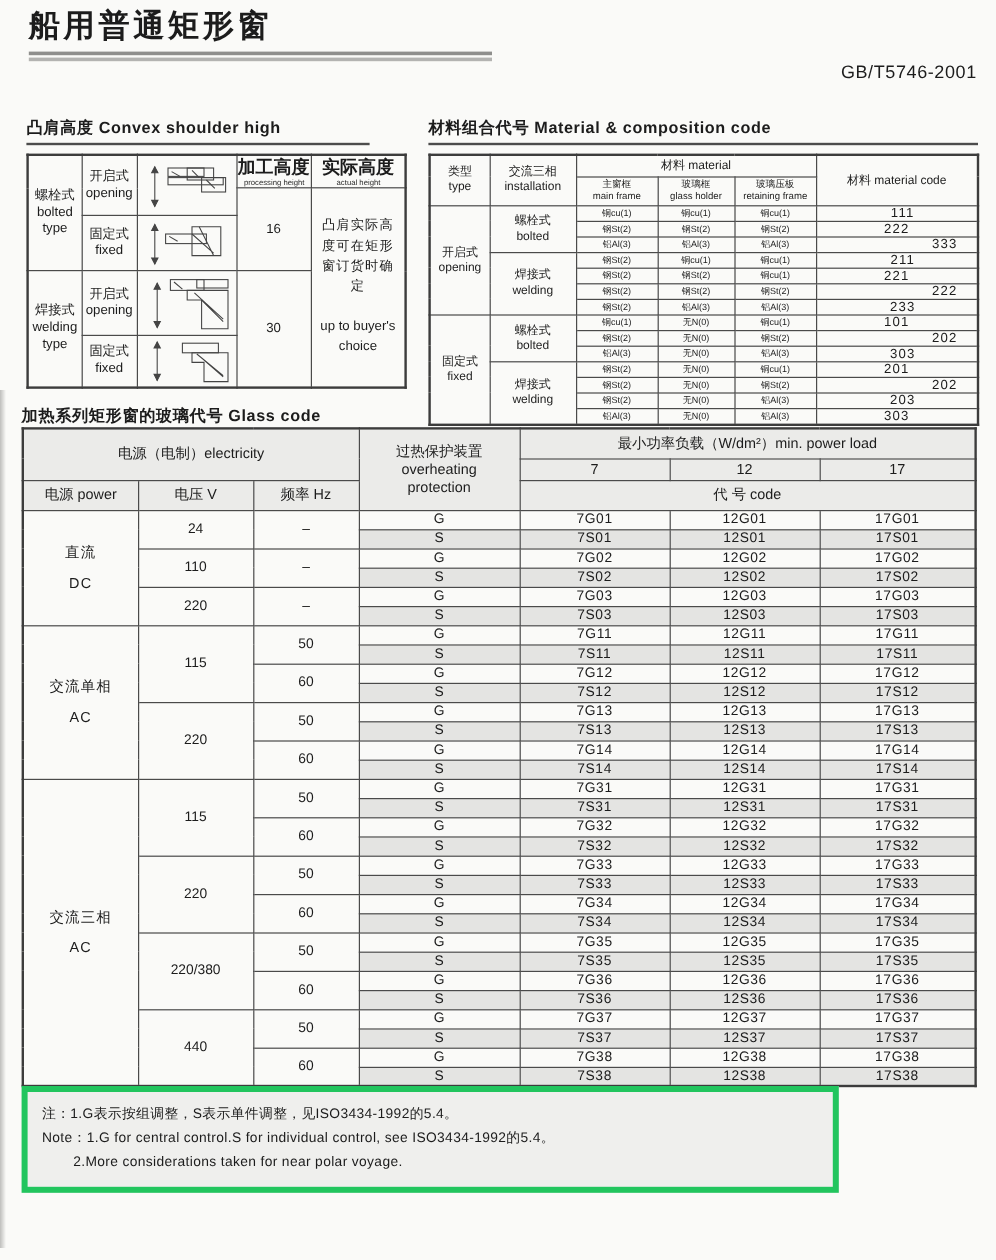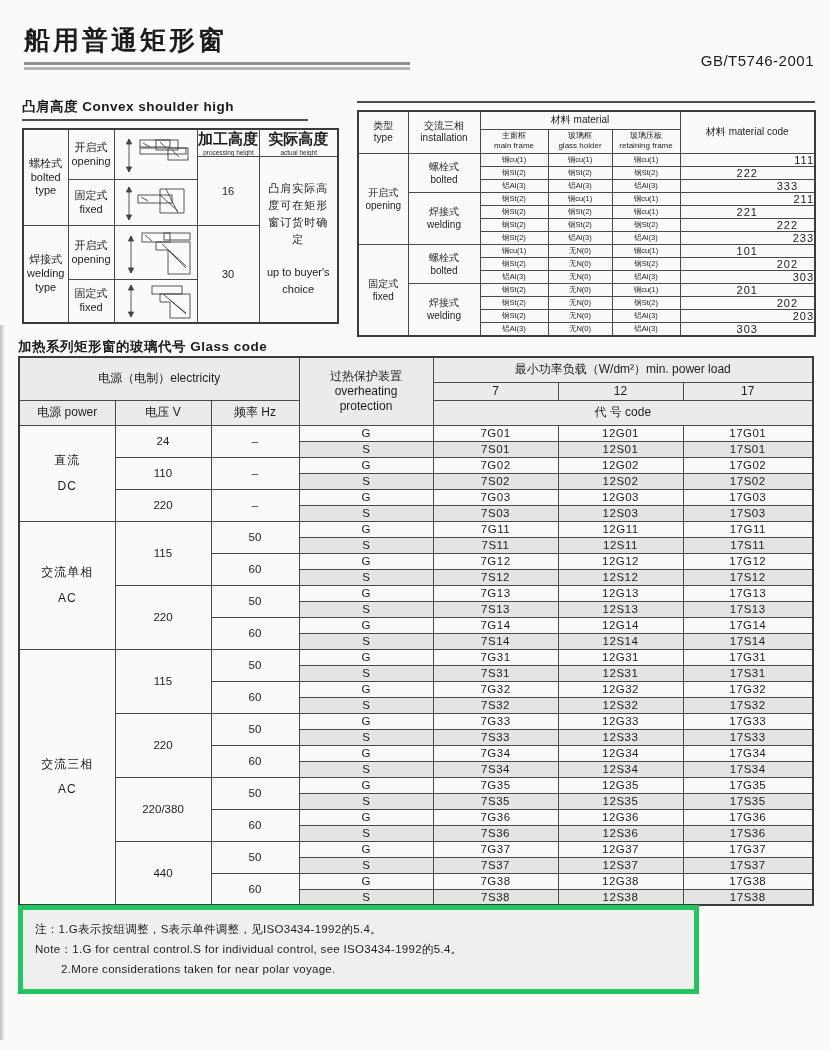--- a/index.html
+++ b/index.html
@@ -4,21 +4,21 @@
 <style>
   :root{
     --border:#4a4a4a; --head-fill:#ebebe9; --shade:#e4e4e2; --note-fill:#efefed; --page:#fafaf8;
   }
   *{box-sizing:border-box;margin:0;padding:0}
   body{width:830px;height:1050px;background:var(--page);font-family:"Liberation Sans","DejaVu Sans",sans-serif;color:#1c1c1c;position:relative;overflow:hidden}
   .page{position:relative;width:830px;height:1050px}
   .scan-edge{position:absolute;left:0;top:325px;width:5px;height:715px;background:linear-gradient(to right,#8d8d8b,rgba(160,160,158,0));opacity:.55}
 
   
-  .doc-header{position:absolute;left:24px;top:23px}
+  .doc-header{position:absolute;left:24px;top:4px}
   .title-zh{font-size:26px;font-weight:bold;letter-spacing:3px}
   .title-en{font-size:19px;font-weight:bold;margin-top:2px;letter-spacing:.5px}
   .rule{width:386px;height:3px;background:#8f8f8d}
   .rule1{margin-top:4px}
   .rule2{margin-top:2px;background:#b3b3b1}
   .standard{position:absolute;right:16px;top:52px;font-size:15px;letter-spacing:.5px}
 
   .section-heading{font-size:13.5px;font-weight:bold;letter-spacing:.5px;white-space:nowrap}
   .section-rule{height:2px;background:#4c4c4c;margin-top:3px}
 
@@ -49,21 +49,21 @@
   .material-table thead th{background:transparent}
   .mh{font-size:10px}
   .mh div{line-height:1.2}
   .mh-sub div:first-child{font-size:8px}
   .mh-sub div:last-child{font-size:8px}
   tr.mh-r1{height:18px} tr.mh-r2{height:24px}
   .material-table tbody tr{height:11px}
   .m-type div,.m-install div{font-size:10px;line-height:1.3}
   .m-mat{font-size:7.5px;line-height:9px}
   .m-code{font-size:11px;letter-spacing:1px}
-  .m-code.slot0{text-align:right;padding-left:10px}
+  .m-code.slot0{text-align:center;padding-left:10px}
   .m-code.slot1{text-align:center}
   .m-code.slot2{text-align:right;padding-right:16px}
 
   
   .section-glass{position:absolute;left:18px;top:338px;width:794px}
   .glass-table{width:794px;margin-top:0;border:2px solid #3c3c3c}
   .glass-table thead th{background:var(--head-fill);font-size:12px}
   .g-prot-h{font-size:11.5px}
   .g-prot-h div{line-height:1.25}
   tr.gh-r1{height:25px} tr.gh-r2{height:18px} tr.gh-r3{height:25px}
@@ -199,20 +199,21 @@
                 <path d="M44 13h30v24h-20v-16h-10z"></path>
                 <path d="M54 19l16 14M48 14l22 18"></path>
           </svg>
         </td>
       </tr>
     </tbody>
       </table>
   </div>
 
   <div class="section-material">
+    <div class="section-heading">材料组合代号 Material &amp; composition code</div>
     <div class="section-rule"></div>
     <table class="material-table">
       <colgroup>
           <col style="width:50px">
           <col style="width:72px">
           <col style="width:68px">
           <col style="width:64px">
           <col style="width:68px">
           <col style="width:135px">
         </colgroup>

